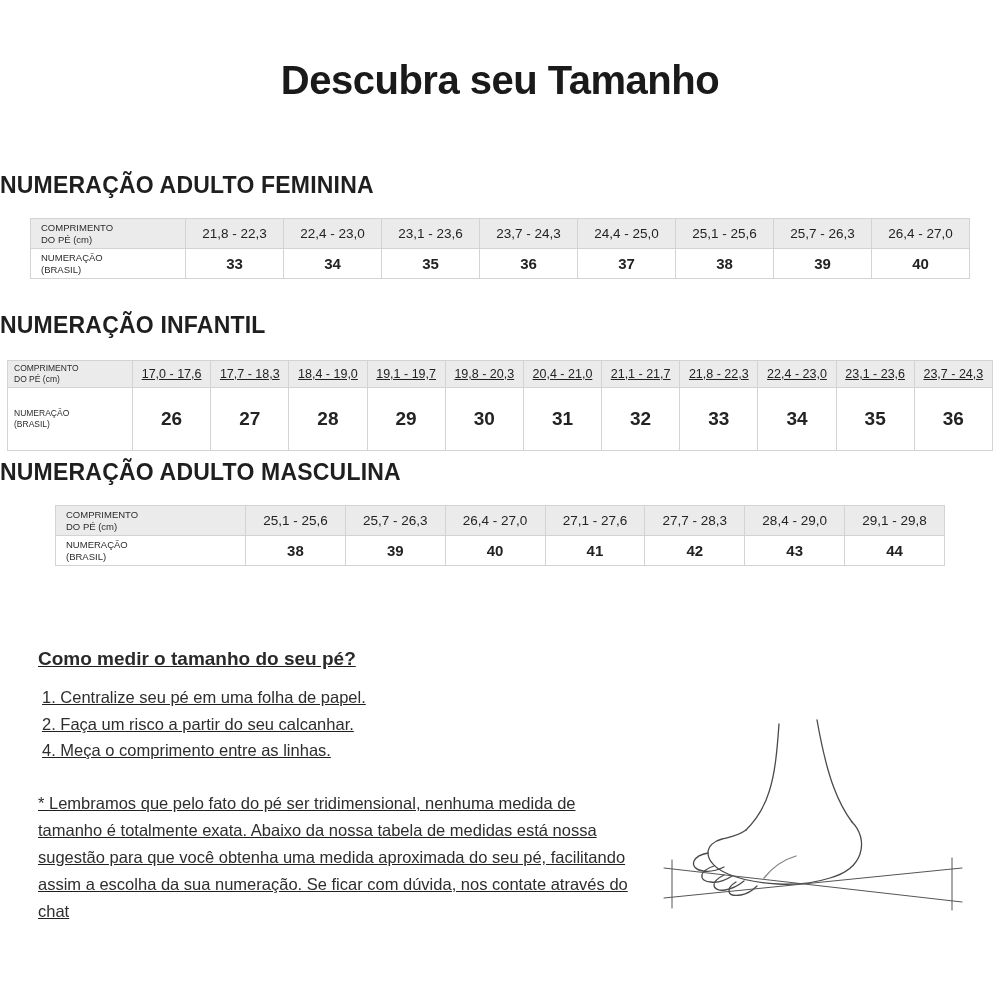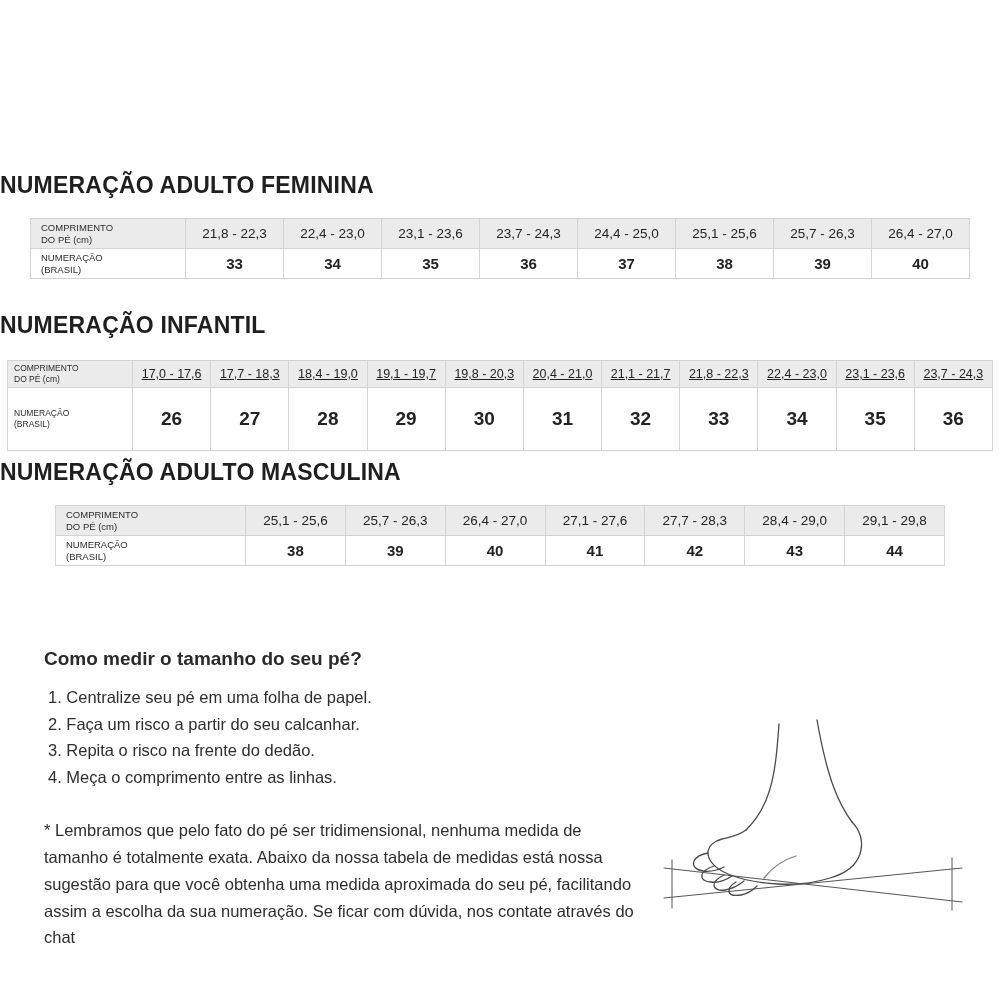--- a/index.html
+++ b/index.html
@@ -87,22 +87,23 @@
   .pos-female-head { position: absolute; left: 0; top: 172px; width: 1000px; }
   .pos-female-tbl  { position: absolute; left: 0; top: 218px; width: 1000px; }
   .pos-kids-head   { position: absolute; left: 0; top: 312px; width: 944px; }
   .pos-kids-tbl    { position: absolute; left: 0; top: 360px; width: 1000px; }
   .pos-male-head   { position: absolute; left: 0; top: 459px; width: 1000px; }
   .pos-male-tbl    { position: absolute; left: 0; top: 505px; width: 1000px; }
 
   
   .bottom {
     position: absolute;
-    left: 44px; top: 648px;
+    left: 38px; top: 648px;
     width: 640px;
+    text-decoration: underline;
   }
   .how-title {
     font-size: 19px;
     font-weight: bold;
     color: #2a2a2a;
     margin: 0 0 14px 0;
   }
   ol.steps {
     margin: 0; padding: 0 0 0 4px;
     list-style: none;
@@ -124,20 +125,21 @@
     position: absolute;
     right: 24px; bottom: 72px;
     width: 330px; height: 210px;
   }
 </style>
 </head>
 <body>
 
 <div class="page">
 
+  <h1 class="main-title">Descubra seu Tamanho</h1>
 
   <div class="pos-female-head">
     <div class="section-heading">NUMERAÇÃO ADULTO FEMININA</div>
   </div>
   <div class="pos-female-tbl tbl-wrap">
     <table class="size-table" id="tbl-female">
       <colgroup>
         <col style="width:155px">
         <col span="8">
       </colgroup>
@@ -242,21 +244,20 @@
       </tr>
     </tbody>
       </table>
   </div>
 
   <div class="bottom">
     <div class="how-title">Como medir o tamanho do seu pé?</div>
     <ol class="steps">
       <li>1. Centralize seu pé em uma folha de papel.</li>
       <li>2. Faça um risco a partir do seu calcanhar.</li>
-      <li>3. Repita o risco na frente do dedão.</li>
       <li>4. Meça o comprimento entre as linhas.</li>
     </ol>
     <p class="note">* Lembramos que pelo fato do pé ser tridimensional, nenhuma medida de tamanho é totalmente exata. Abaixo da nossa tabela de medidas está nossa sugestão para que você obtenha uma medida aproximada do seu pé, facilitando assim a escolha da sua numeração. Se ficar com dúvida, nos contate através do chat</p>
   </div>
 
   <div class="foot-ill">
     <svg viewBox="0 0 330 210" width="330" height="210" fill="none" stroke="#4a4a4a" stroke-width="1.3" stroke-linecap="round" stroke-linejoin="round">
 
       <path d="M133 6 C131 34 129 56 123 74 C118 90 110 102 100 112"></path>
       <path d="M171 2 C176 30 181 52 188 70 C194 86 200 96 206 104"></path>

